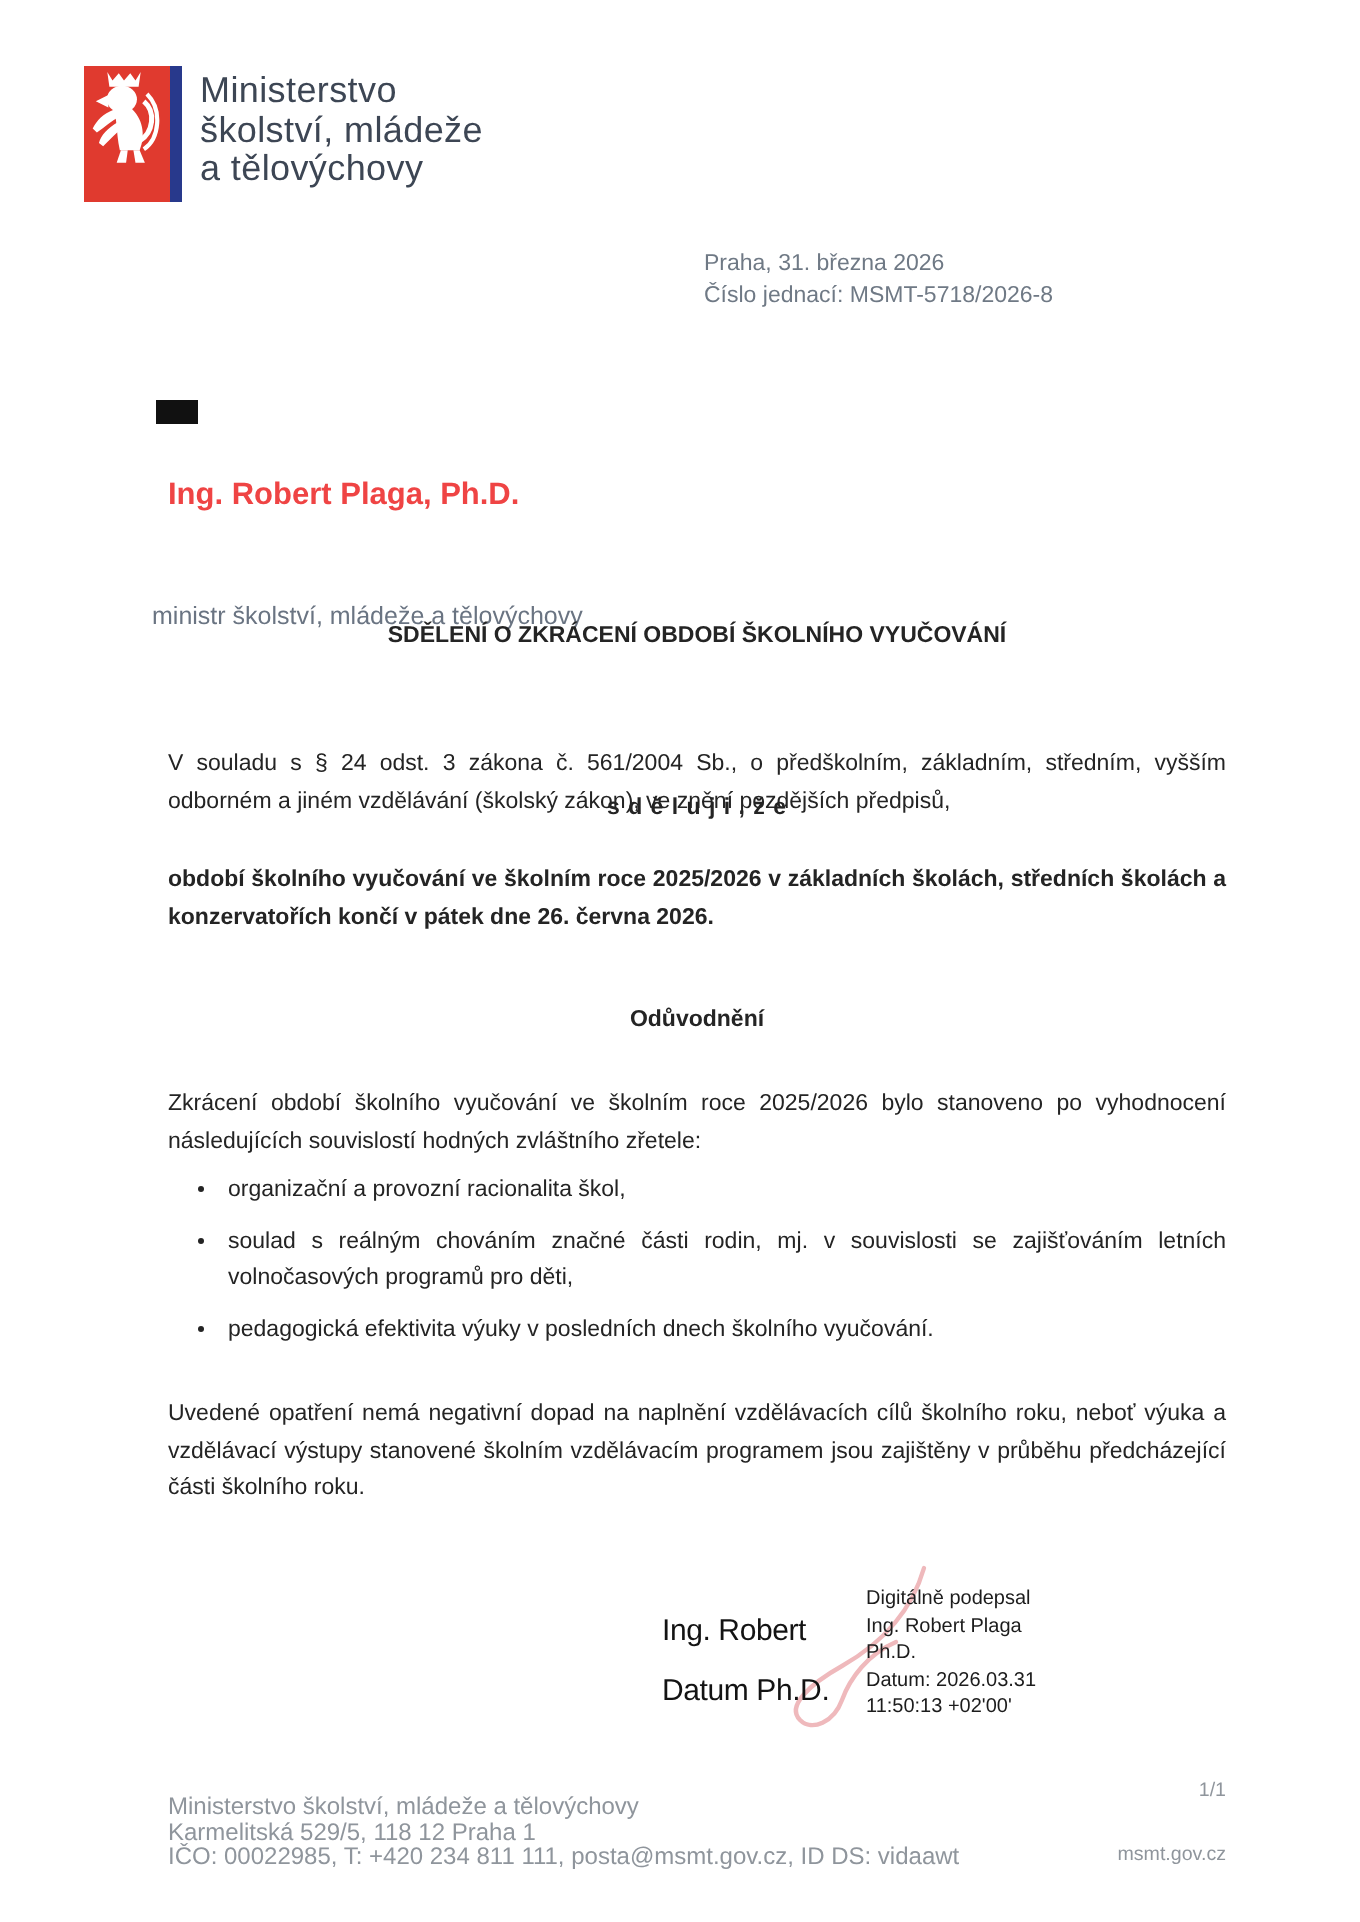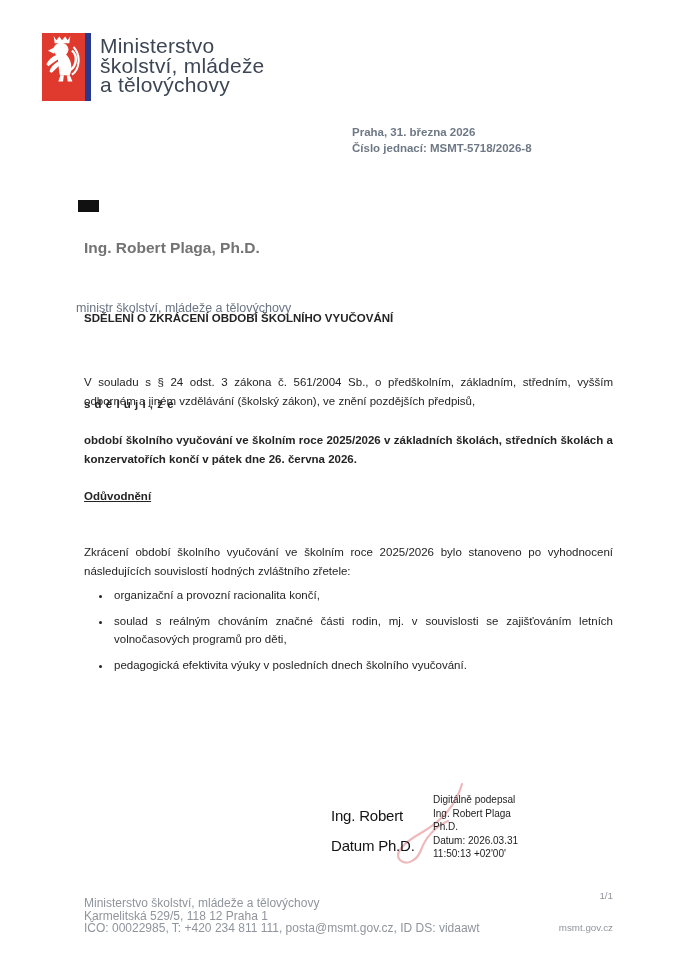--- a/index.html
+++ b/index.html
@@ -11,40 +11,40 @@
     background: #ffffff;
     overflow: hidden;
   }
   
   .logo { position: absolute; left: 42px; top: 33px; width: 49px; height: 68px; }
   .logo-red { position: absolute; left: 0; top: 0; width: 43px; height: 68px; background: #e03a2f; }
   .logo-blue { position: absolute; right: 0; top: 0; width: 6px; height: 68px; background: #28398c; }
   .logo svg { position: absolute; left: 2px; top: 2px; }
   .ministry-name {
     position: absolute; left: 100px; top: 36px;
-    font-size: 21px; line-height: 19.5px; color: #3d4654;
+    font-size: 18px; line-height: 19.5px; color: #3d4654;
     letter-spacing: 0.2px;
   }
   
-  .meta { position: absolute; left: 352px; top: 125px; font-size: 11.5px; line-height: 15.5px; color: #6f7985; font-weight: bold; }
+  .meta { position: absolute; left: 352px; top: 125px; font-size: 11.5px; line-height: 15.5px; color: #6f7985; }
   
   .redaction { position: absolute; left: 78px; top: 200px; width: 21px; height: 12px; background: #111111; }
   
-  .author-name { position: absolute; left: 84px; top: 239px; font-size: 15.5px; font-weight: bold; color: #737373; }
+  .author-name { position: absolute; left: 84px; top: 239px; font-size: 15.5px; font-weight: bold; color: #ef4444; }
   .author-role { position: absolute; left: 76px; top: 261px; font-size: 12.5px; color: #6a7482; margin-top: 40px; }
   
   .col { position: absolute; left: 84px; width: 529px; font-size: 11.5px; line-height: 18.5px; color: #242424; }
-  .center { }
+  .center { text-align: center; }
   .bold { font-weight: bold; }
   .just { text-align: justify; }
   .title { top: 309px; }
   .p1 { top: 336px; margin-top: 37px; }
   .sdeluji { top: 395px; letter-spacing: 0.5px; }
   .statement { top: 431px; }
-  .oduvodneni { top: 487px; text-decoration: underline; }
+  .oduvodneni { top: 501px; }
   .p2 { top: 543px; }
   .bullets { top: 586px; }
   .bullets ul { margin: 0; padding-left: 28px; list-style: disc; }
   .bullets li { padding-left: 2px; margin-bottom: 7px; text-align: justify; }
   .p3 { top: 698px; }
   
   .sig-flourish { position: absolute; left: 374px; top: 781px; }
   .sig-name {
     position: absolute; left: 331px; top: 801px;
     font-size: 15px; line-height: 30px; color: #131313; letter-spacing: -0.2px;
@@ -100,25 +100,26 @@
   <div class="author-role">ministr školství, mládeže a tělovýchovy</div>
 
   <div class="col title center bold">SDĚLENÍ O ZKRÁCENÍ OBDOBÍ ŠKOLNÍHO VYUČOVÁNÍ</div>
   <div class="col p1 just">V souladu s § 24 odst. 3 zákona č. 561/2004 Sb., o předškolním, základním, středním, vyšším odborném a jiném vzdělávání (školský zákon), ve znění pozdějších předpisů,</div>
   <div class="col sdeluji center bold">s d ě l u j i , ž e</div>
   <div class="col statement just bold">období školního vyučování ve školním roce 2025/2026 v základních školách, středních školách a konzervatořích končí v pátek dne 26. června 2026.</div>
   <div class="col oduvodneni center bold">Odůvodnění</div>
   <div class="col p2 just">Zkrácení období školního vyučování ve školním roce 2025/2026 bylo stanoveno po vyhodnocení následujících souvislostí hodných zvláštního zřetele:</div>
   <div class="col bullets">
     <ul>
-      <li>organizační a provozní racionalita končí,</li>
+      <li>organizační a provozní racionalita škol,</li>
       <li>soulad s reálným chováním značné části rodin, mj. v souvislosti se zajišťováním letních volnočasových programů pro děti,</li>
       <li>pedagogická efektivita výuky v posledních dnech školního vyučování.</li>
     </ul>
   </div>
+  <div class="col p3 just">Uvedené opatření nemá negativní dopad na naplnění vzdělávacích cílů školního roku, neboť výuka a vzdělávací výstupy stanovené školním vzdělávacím programem jsou zajištěny v průběhu předcházející části školního roku.</div>
 
   <svg class="sig-flourish" width="112" height="98" viewBox="0 0 112 98">
     <path d="M88,3 C82,24 68,40 47,52 C31,61 19,72 26,79 C32,85 43,80 47,69 C51,58 60,46 74,40" fill="none" stroke="#efb9bc" stroke-width="2.2" stroke-linecap="round"></path>
   </svg>
   <div class="sig-name">
     <div>Ing. Robert</div>
     <div>Datum Ph.D.</div>
   </div>
   <div class="sig-details">
     <div>Digitálně podepsal</div>

